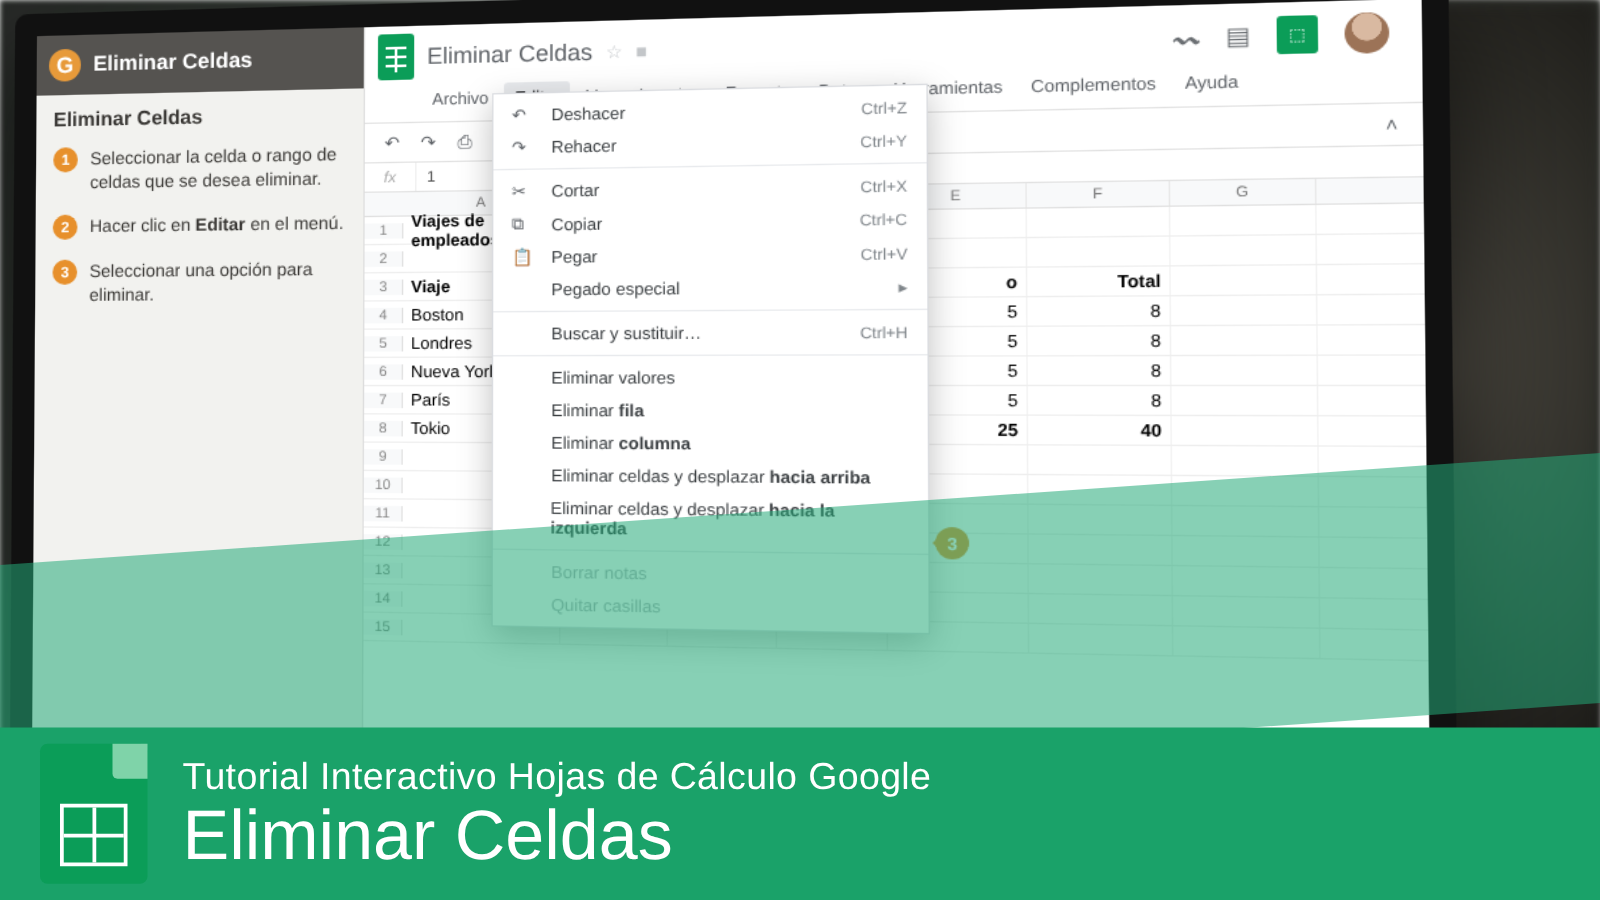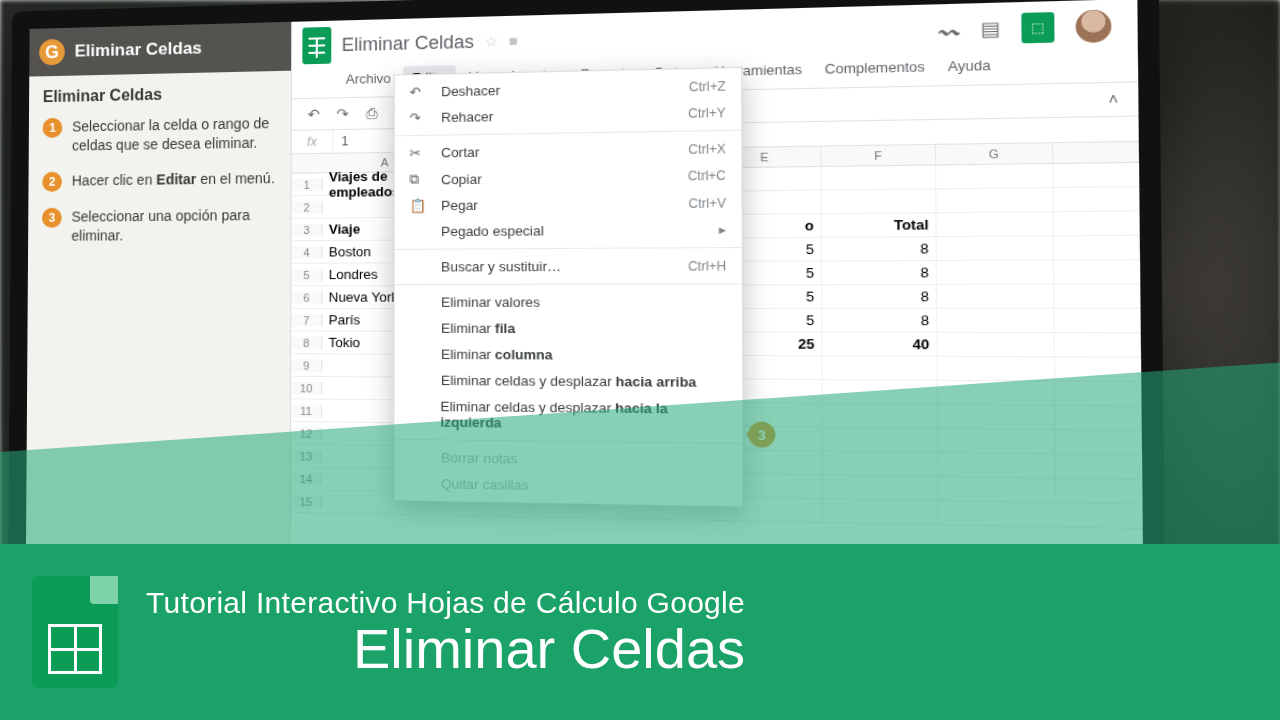--- a/index.html
+++ b/index.html
@@ -74,21 +74,21 @@
   .dd-sep { height:1px; background:#e8eaed; margin:4px 0; }
   .dd-sub::after { content:"▸"; margin-left:auto; color:#80868b; }
   .dd-bold-part { font-weight:bold; }
   .dd-disabled { color:#b0b4b9; }
 
   .callout3 { position:absolute; left:686px; top:386px; width:24px; height:24px; border-radius:50%; background:#e7902c; color:#fff; display:flex; align-items:center; justify-content:center; font-size:13px; font-weight:bold; z-index:60; }
   .callout3::before { content:""; position:absolute; left:-7px; top:7px; border:5px solid transparent; border-right-color:#e7902c; }
 
   
   .banner-back { position:absolute; left:0; right:0; bottom:68px; height:200px; background:rgba(36,170,120,.55); transform: skewY(-4deg); transform-origin:left; }
-  .banner { position:absolute; left:0; right:0; bottom:0; height:176px; background:#1aa269; display:flex; align-items:center; padding:0 40px 0 32px; gap:28px;text-align:right; }
+  .banner { position:absolute; left:0; right:0; bottom:0; height:138px; background:#1aa269; display:flex; align-items:center; padding:0 40px 0 32px; gap:28px; }
   .sheets-icon-lg { width:86px; height:112px; background:#0b9d58; border-radius:6px; position:relative; flex-shrink:0; }
   .sheets-icon-lg::before{ content:""; position:absolute; right:0; top:0; width:28px; height:28px; background:#7fd3a9; border-bottom-left-radius:4px; }
   .sheets-icon-lg::after{ content:""; position:absolute; left:16px; right:16px; top:48px; bottom:14px; border:3px solid #fff; background:
     linear-gradient(#fff,#fff) 0 50%/100% 3px no-repeat,
     linear-gradient(#fff,#fff) 50% 0/3px 100% no-repeat; }
   .banner-text { color:#fff; }
   .banner-sub { font-size:30px; font-weight:300; letter-spacing:.3px; }
   .banner-title { font-size:56px; font-weight:300; line-height:1.05; }
 </style>
 </head>

